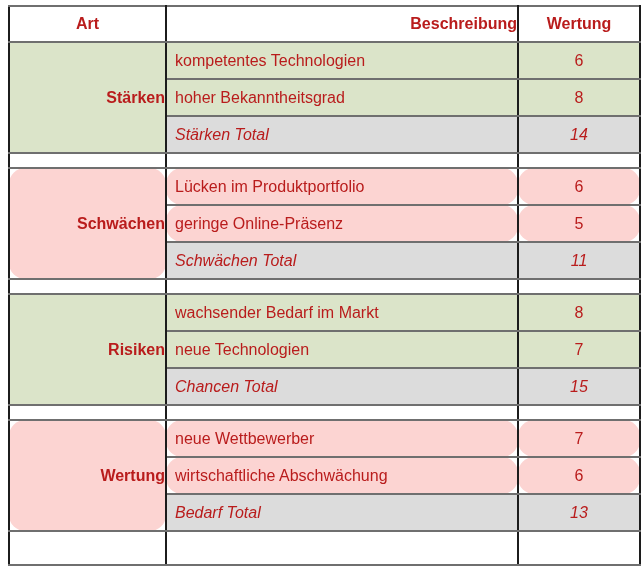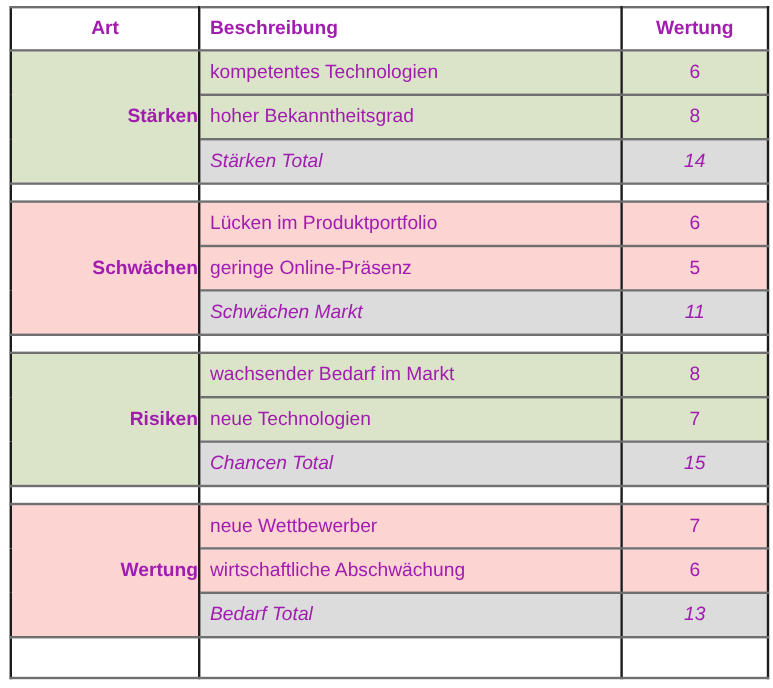--- a/index.html
+++ b/index.html
@@ -17,40 +17,40 @@
   }
   col.c-art  { width: 157px; }
   col.c-desc { width: 352px; }
   col.c-val  { width: 122px; }
   td, th {
     border-left: 2px solid #1c1c1c;
     border-right: 2px solid #1c1c1c;
     border-top: 2px solid #6f6f6f;
     border-bottom: 2px solid #6f6f6f;
     font-size: 16px;
-    color: #a21caf;
+    color: #b91c1c;
     padding: 0;
     overflow: hidden;
     white-space: nowrap;
     vertical-align: middle;
   }
   tr.r-head   { height: 36px; }
   tr.r-data   { height: 37px; }
   tr.r-spacer { height: 15px; }
   tr.r-bottom { height: 34px; }
   th { font-weight: bold; text-align: center; background: #ffffff; }
-  th.left { text-align: left; padding-left: 8px; }
+  th.left { text-align: right; padding-left: 8px; }
   td.cat {
     font-weight: bold;
     text-align: right;
   }
   td.desc { text-align: left; padding-left: 8px; }
   td.val  { text-align: center; }
   .bg-green { background: #dbe4c9; }
-  .bg-red   { background: #fcd4d2; }
+  .bg-red   { background: #fcd4d2; border-radius: 16px; }
   td.total-cell {
     background: #dcdcdc;
     font-style: italic;
     margin-left: 48px;
   }
 </style>
 </head>
 <body>
 
 <table class="swot">
@@ -89,21 +89,21 @@
   <tr class="r-data">
     <td class="cat bg-red" rowspan="3">Schwächen</td>
     <td class="desc bg-red">Lücken im Produktportfolio</td>
     <td class="val bg-red">6</td>
   </tr>
   <tr class="r-data">
     <td class="desc bg-red">geringe Online-Präsenz</td>
     <td class="val bg-red">5</td>
   </tr>
   <tr class="r-data">
-    <td class="desc total-cell">Schwächen Markt</td>
+    <td class="desc total-cell">Schwächen Total</td>
     <td class="val total-cell">11</td>
   </tr>
   <tr class="r-spacer">
     <td></td>
     <td></td>
     <td></td>
   </tr>
 
   <tr class="r-data">
     <td class="cat bg-green" rowspan="3">Risiken</td>

